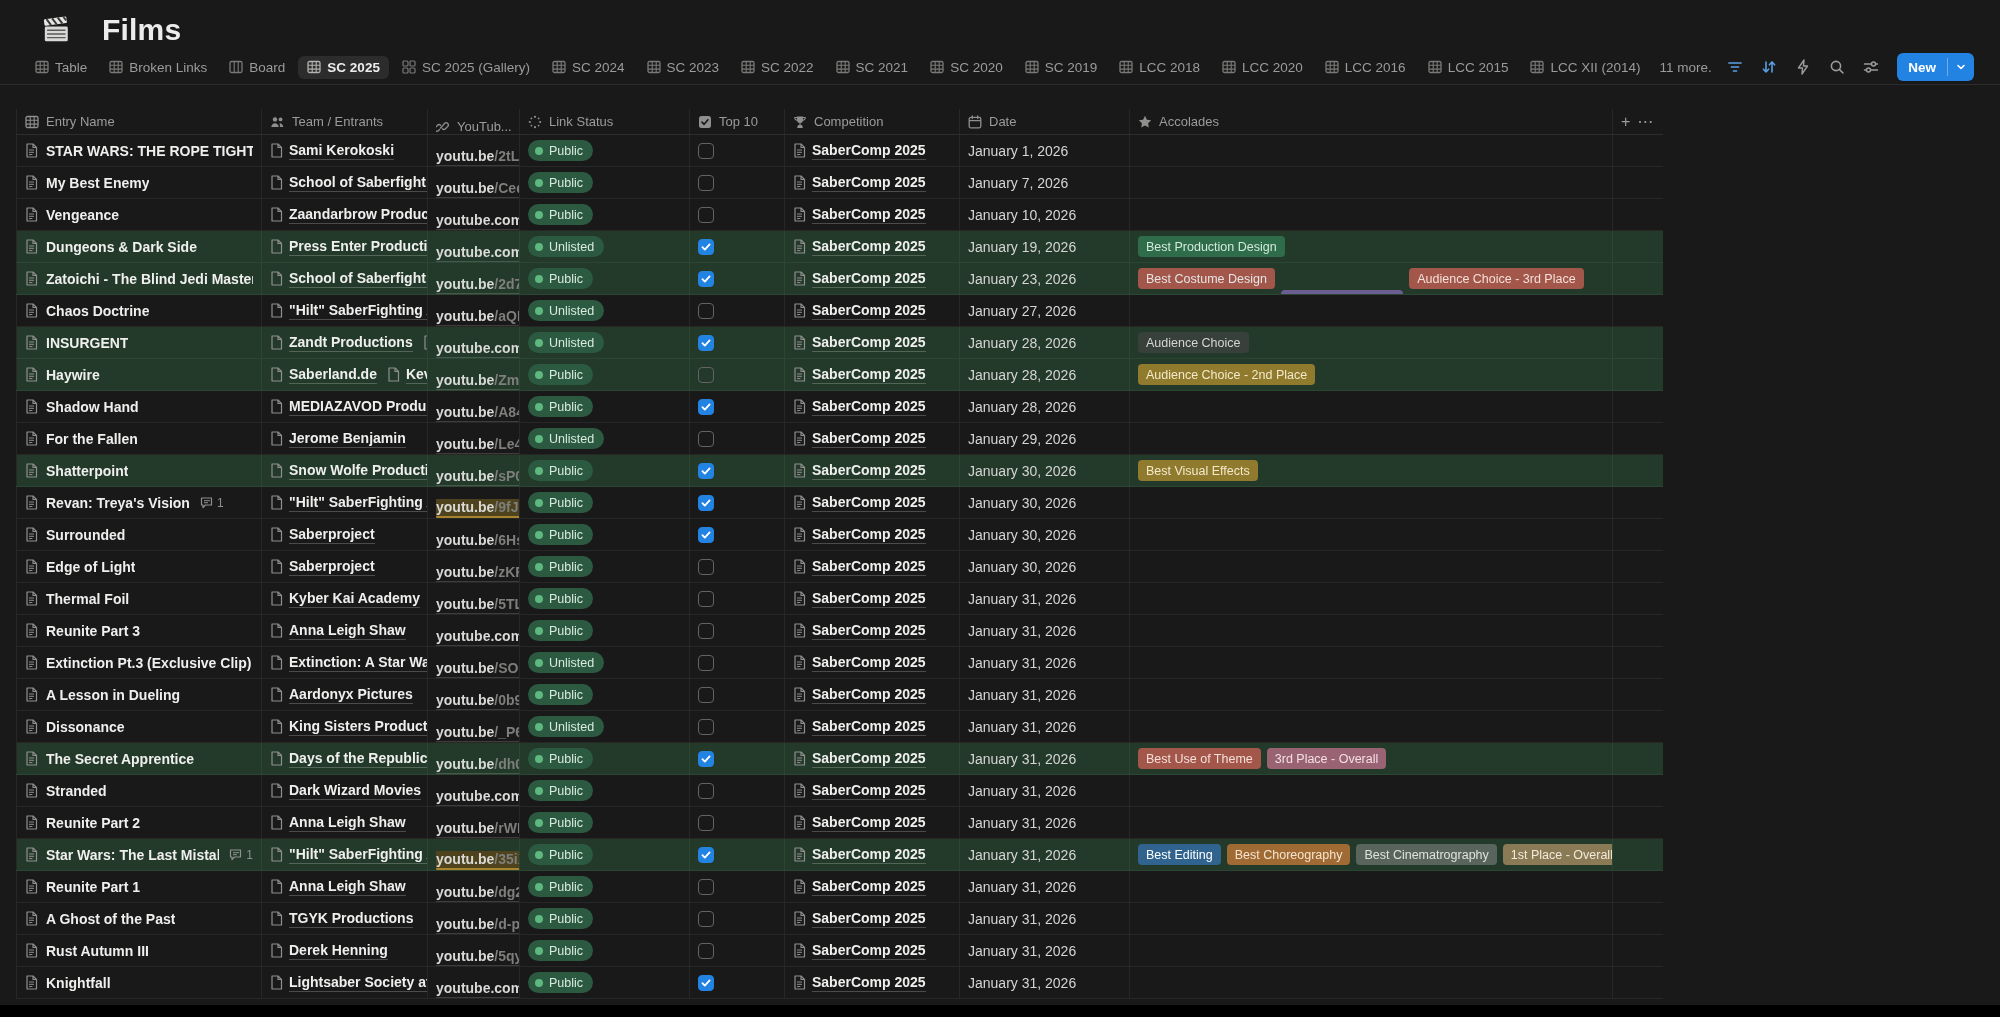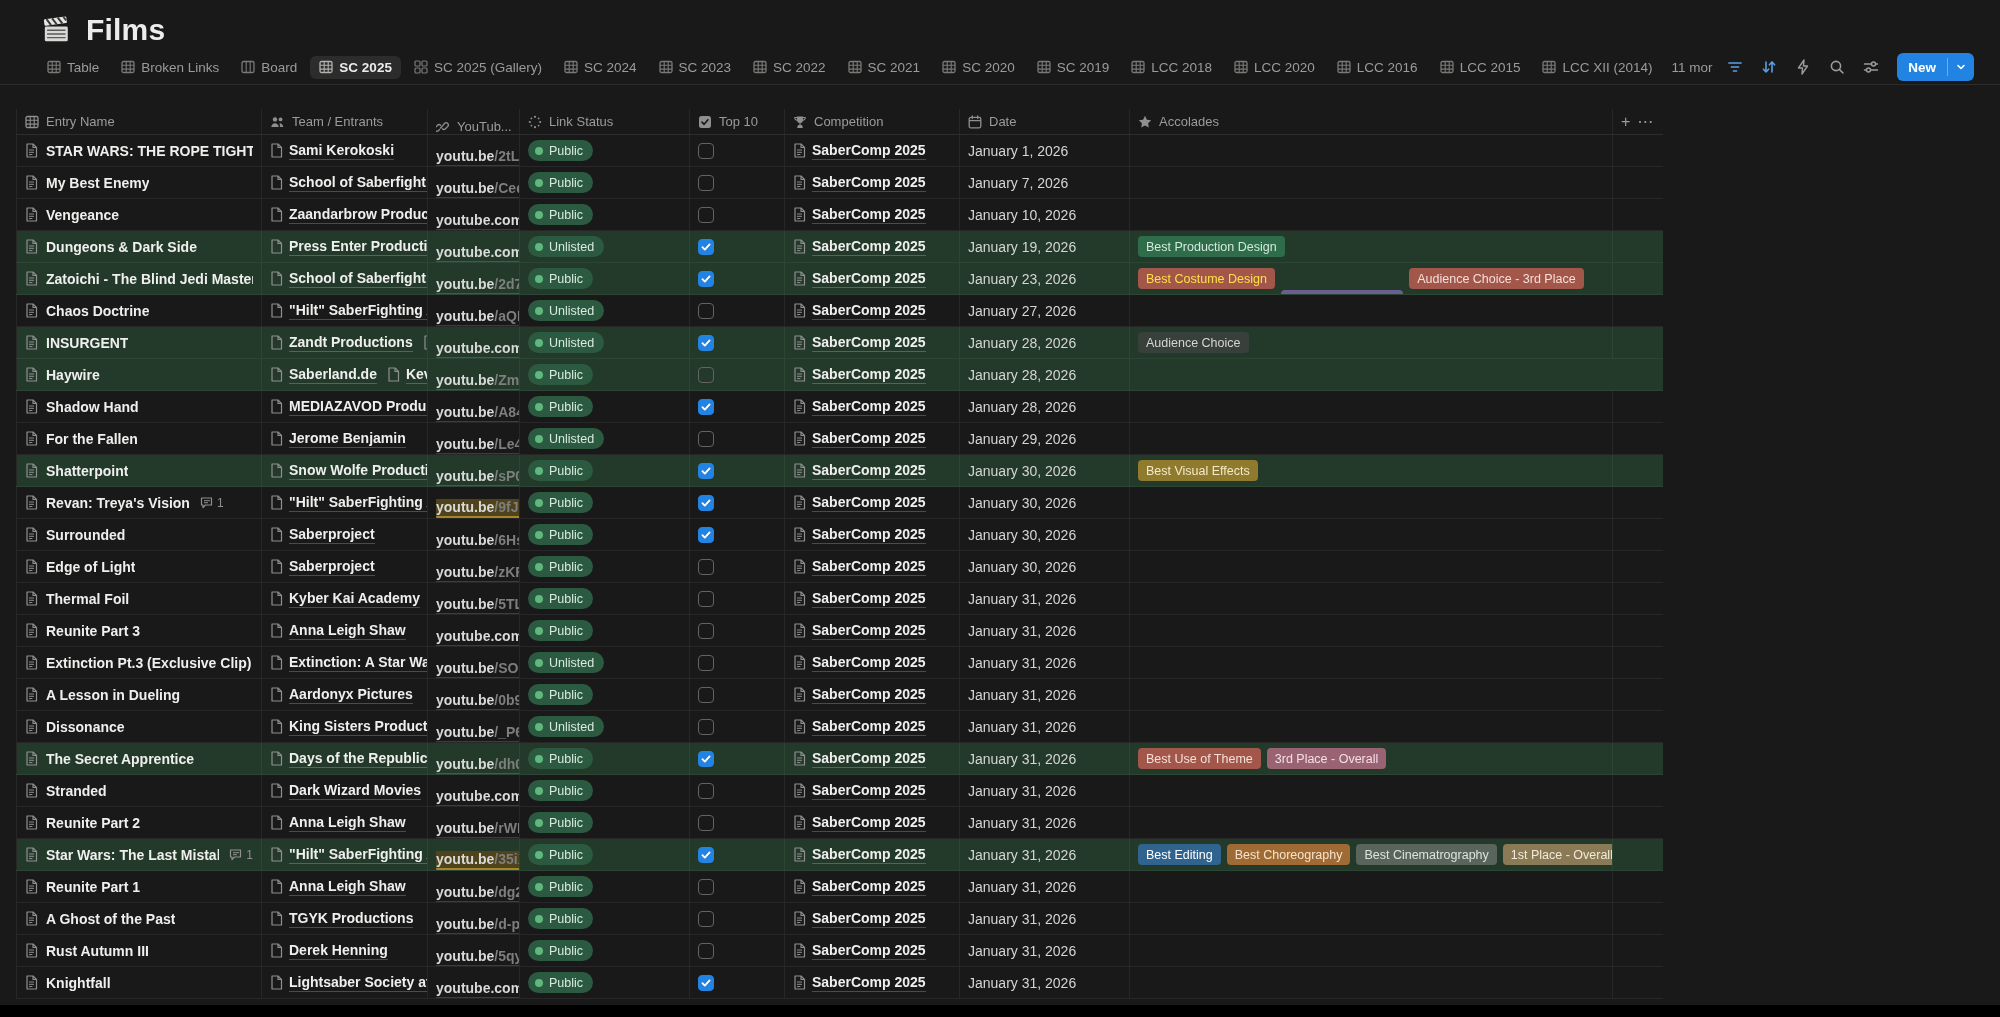--- a/index.html
+++ b/index.html
@@ -5,25 +5,25 @@
   * { margin:0; padding:0; box-sizing:border-box; }
   html,body { width:2000px; height:1017px; overflow:hidden; }
   body {
     background:#191919; color:#E8E8E6;
     font-family:"Liberation Sans","DejaVu Sans",sans-serif;
     font-size:14px; position:relative;
   }
   svg { display:block; }
 
   
-  .page-header { display:flex; align-items:center; gap:12px; padding:12px 0 0 40px; height:48px; }
+  .page-header { display:flex; align-items:center; gap:28px; padding:12px 0 0 40px; height:48px; }
   .page-title { font-size:30px; font-weight:700; color:#ECECEC; letter-spacing:.2px; }
 
   
-  .toolbar { display:flex; align-items:center; justify-content:space-between; padding:0 26px 0 26px; height:34px; margin-top:2px;margin-left:12px; }
+  .toolbar { display:flex; align-items:center; justify-content:space-between; padding:0 26px 0 26px; height:34px; margin-top:2px; }
   .tabs { display:flex; align-items:center; gap:4px; overflow:hidden; white-space:nowrap; }
   .tab { display:flex; align-items:center; gap:6px; padding:4px 9px; border-radius:6px; color:#9B9B9B; font-size:13.5px; cursor:pointer; flex:0 0 auto; }
   .tab.active { background:#2C2C2C; color:#ECECEC; font-weight:600;text-align:right; }
   .tab .ticon { opacity:.85; }
   .more-views { color:#9B9B9B; font-size:13.5px; padding:4px 6px; flex:0 0 auto; }
   .toolbar-right { display:flex; align-items:center; gap:14px; flex:0 0 auto; margin-left:12px; }
   .tool-icon { width:20px; height:20px; display:flex; align-items:center; justify-content:center; }
   .btn-new { display:flex; align-items:stretch; background:#2383E2; border-radius:6px; overflow:hidden; color:#fff; font-size:13.5px; font-weight:600; height:28px; margin-left:2px; }
   .btn-new .lbl { display:flex; align-items:center; padding:0 11px; }
   .btn-new .split { width:1px; background:rgba(255,255,255,.35); margin:5px 0; }
@@ -634,21 +634,21 @@
                 <path d="M4 7h5M4 9.3h5M4 11.6h3.4" stroke="currentColor" stroke-width="1"></path>
               </svg>
             </span>
             <span class="u">SaberComp 2025</span>
           </span>
         </div>
         <div class="cell c-date">
           <span>January 23, 2026</span>
         </div>
         <div class="cell c-acc">
-          <span class="tag" style="background: rgb(162, 87, 74); color: #fde047;">Best Costume Design</span>
+          <span class="tag" style="background: rgb(162, 87, 74); color: #e5e5e5;">Best Costume Design</span>
           <span class="tag" style="background: rgb(107, 94, 145); color: rgb(228, 223, 242); margin-top: 44px;">2nd Place - Overall</span>
           <span class="tag" style="background: rgb(162, 87, 74); color: rgb(245, 223, 217);">Audience Choice - 3rd Place</span>
         </div>
         <div class="cell c-add"></div>
       </div>
       <div class="trow">
         <div class="cell c-entry">
           <span style="color: rgb(143, 143, 141);">
             <svg width="13" height="15" viewBox="0 0 13 15">
               <path d="M2 1h6l3.5 3.5V14H2z" fill="none" stroke="currentColor" stroke-width="1.2" stroke-linejoin="round"></path>
@@ -815,20 +815,23 @@
                 <path d="M2 1h6l3.5 3.5V14H2z" fill="none" stroke="currentColor" stroke-width="1.2" stroke-linejoin="round"></path>
                 <path d="M8 1v3.5h3.5" fill="none" stroke="currentColor" stroke-width="1.2" stroke-linejoin="round"></path>
                 <path d="M4 7h5M4 9.3h5M4 11.6h3.4" stroke="currentColor" stroke-width="1"></path>
               </svg>
             </span>
             <span class="u">SaberComp 2025</span>
           </span>
         </div>
         <div class="cell c-date">
           <span>January 28, 2026</span>
+        </div>
+        <div class="cell c-acc">
+          <span class="tag" style="background: rgb(143, 122, 46); color: rgb(243, 234, 201);">Audience Choice - 2nd Place</span>
         </div>
         <div class="cell c-add"></div>
       </div>
       <div class="trow">
         <div class="cell c-entry">
           <span style="color: rgb(143, 143, 141);">
             <svg width="13" height="15" viewBox="0 0 13 15">
               <path d="M2 1h6l3.5 3.5V14H2z" fill="none" stroke="currentColor" stroke-width="1.2" stroke-linejoin="round"></path>
               <path d="M8 1v3.5h3.5" fill="none" stroke="currentColor" stroke-width="1.2" stroke-linejoin="round"></path>
               <path d="M4 7h5M4 9.3h5M4 11.6h3.4" stroke="currentColor" stroke-width="1"></path>

